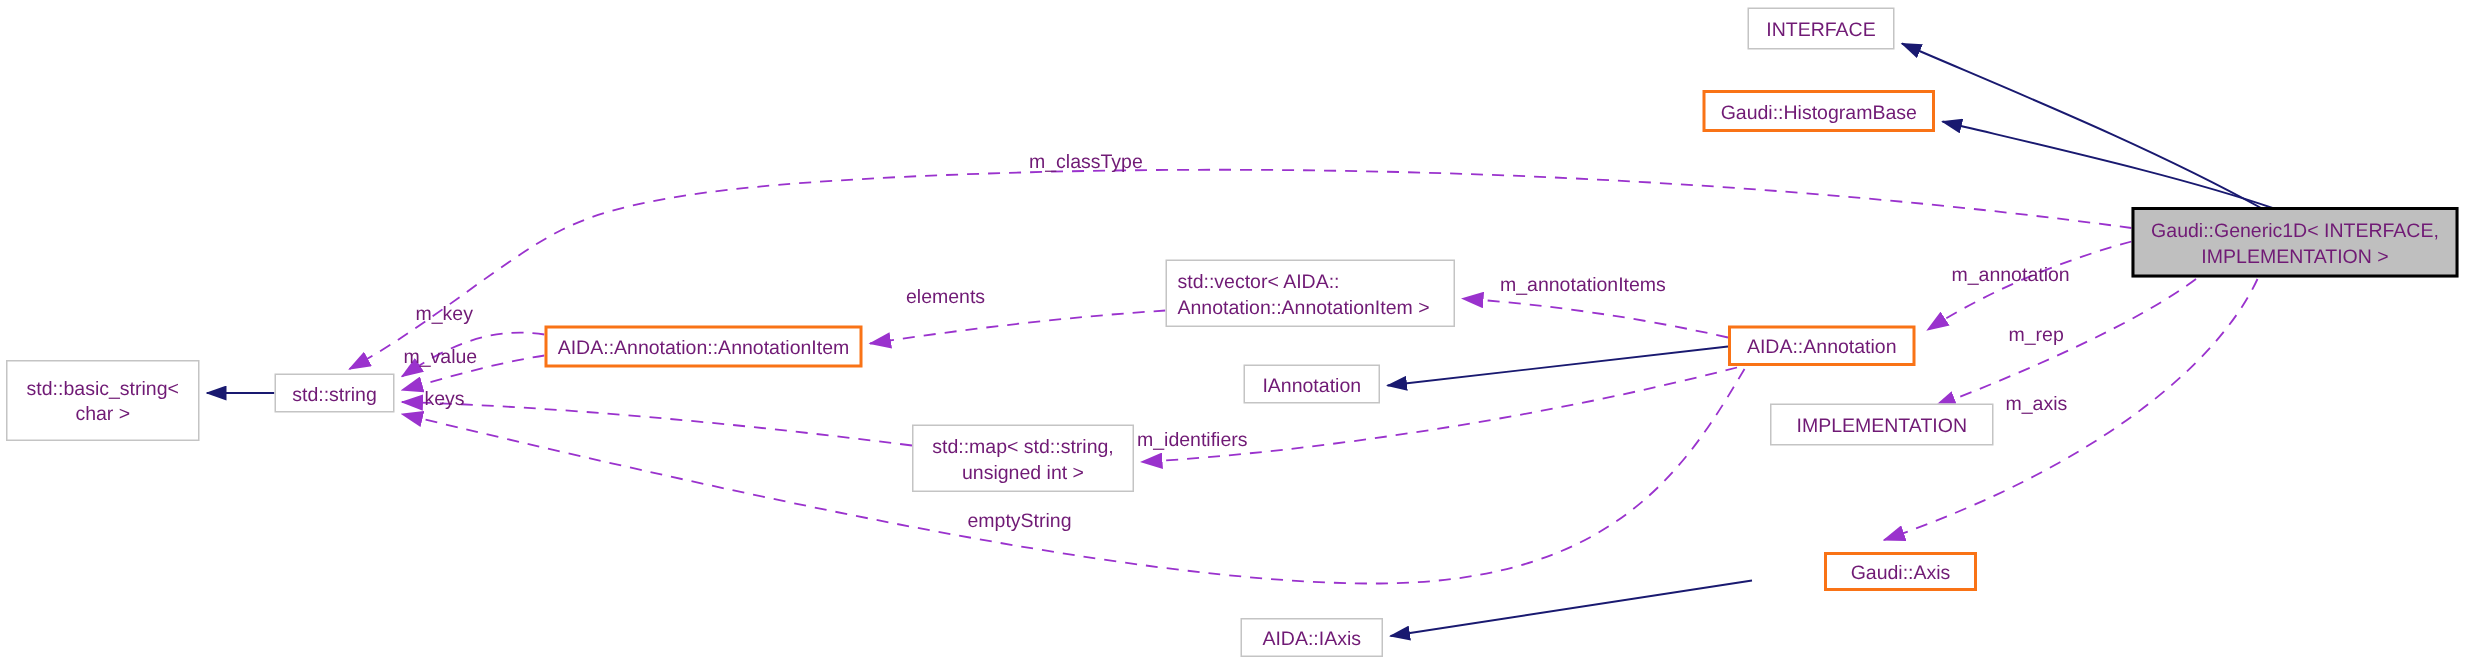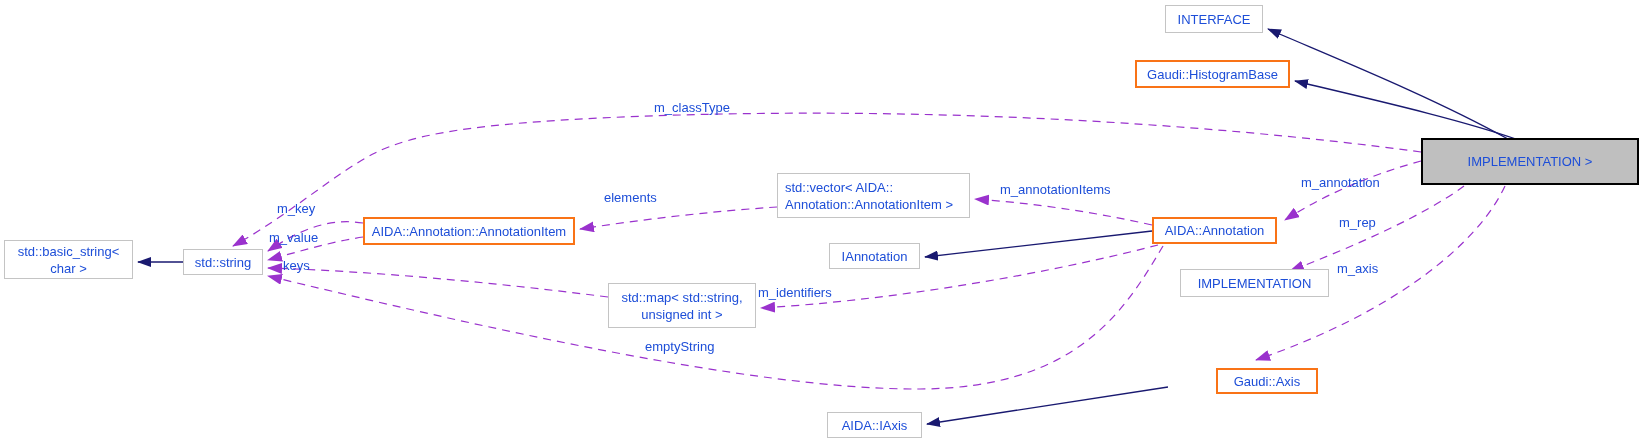--- a/index.html
+++ b/index.html
@@ -1,21 +1,21 @@
 <!DOCTYPE html>
 <html><head>
 <meta charset="utf-8">
 <style>
   html,body{margin:0;padding:0;background:#ffffff;}
   #graph{
     position:relative;
     width:1645px;height:447px;
     background:#ffffff;
     font-family:"Liberation Sans","DejaVu Sans",sans-serif;
-    color:#1d4ed8;
+    color:#701a75;
     overflow:hidden;
   }
   #edges{position:absolute;left:0;top:0;width:1645px;height:447px;}
   .node{
     position:absolute;
     background:#ffffff;
     border:1px solid #c4c4c4;
     display:flex;flex-direction:column;justify-content:center;align-items:center;
     font-size:13px;line-height:17px;text-align:center;
     box-sizing:border-box;white-space:nowrap;
@@ -69,20 +69,21 @@
 
   <div class="node" style="left:1165px;top:5px;width:98px;height:28px;">
     <span>INTERFACE</span>
   </div>
 
   <div class="node documented" style="left:1135px;top:60px;width:155px;height:28px;">
     <span>Gaudi::HistogramBase</span>
   </div>
 
   <div class="node selected" style="left:1421px;top:138px;width:218px;height:47px;">
+    <span>Gaudi::Generic1D&lt; INTERFACE,</span>
     <span>IMPLEMENTATION &gt;</span>
   </div>
 
   <div class="node left-align" style="left:777px;top:173px;width:193px;height:45px;">
     <span>std::vector&lt; AIDA::</span>
     <span>Annotation::AnnotationItem &gt;</span>
   </div>
 
   <div class="node documented" style="left:363px;top:217px;width:212px;height:28px;">
     <span>AIDA::Annotation::AnnotationItem</span>
@@ -102,34 +103,34 @@
 
   <div class="node" style="left:608px;top:283px;width:148px;height:45px;text-align:right;">
     <span>std::map&lt; std::string,</span>
     <span>unsigned int &gt;</span>
   </div>
 
   <div class="node" style="left:183px;top:249px;width:80px;height:26px;justify-content:center;">
     <span>std::string</span>
   </div>
 
-  <div class="node" style="left:4px;top:240px;width:129px;height:39px;">
+  <div class="node" style="left:4px;top:240px;width:129px;height:54px;">
     <span>std::basic_string&lt;</span>
     <span>char &gt;</span>
   </div>
 
   <div class="node documented" style="left:1168px;top:368px;width:102px;height:26px;margin-left:48px;">
     <span>Gaudi::Axis</span>
   </div>
 
   <div class="node" style="left:827px;top:412px;width:95px;height:26px;">
     <span>AIDA::IAxis</span>
   </div>
 
-  <div class="edge-label" style="left:654px;top:100px;text-align:right;">m_classType</div>
+  <div class="edge-label" style="left:686px;top:100px;text-align:right;">m_classType</div>
   <div class="edge-label" style="left:1301px;top:175px;">m_annotation</div>
   <div class="edge-label" style="left:1339px;top:215px;">m_rep</div>
   <div class="edge-label" style="left:1337px;top:261px;">m_axis</div>
   <div class="edge-label" style="left:1000px;top:182px;">m_annotationItems</div>
   <div class="edge-label" style="left:604px;top:190px;">elements</div>
   <div class="edge-label" style="left:277px;top:201px;">m_key</div>
   <div class="edge-label" style="left:269px;top:230px;">m_value</div>
   <div class="edge-label" style="left:283px;top:258px;">keys</div>
   <div class="edge-label" style="left:758px;top:285px;">m_identifiers</div>
   <div class="edge-label" style="left:645px;top:339px;">emptyString</div>

